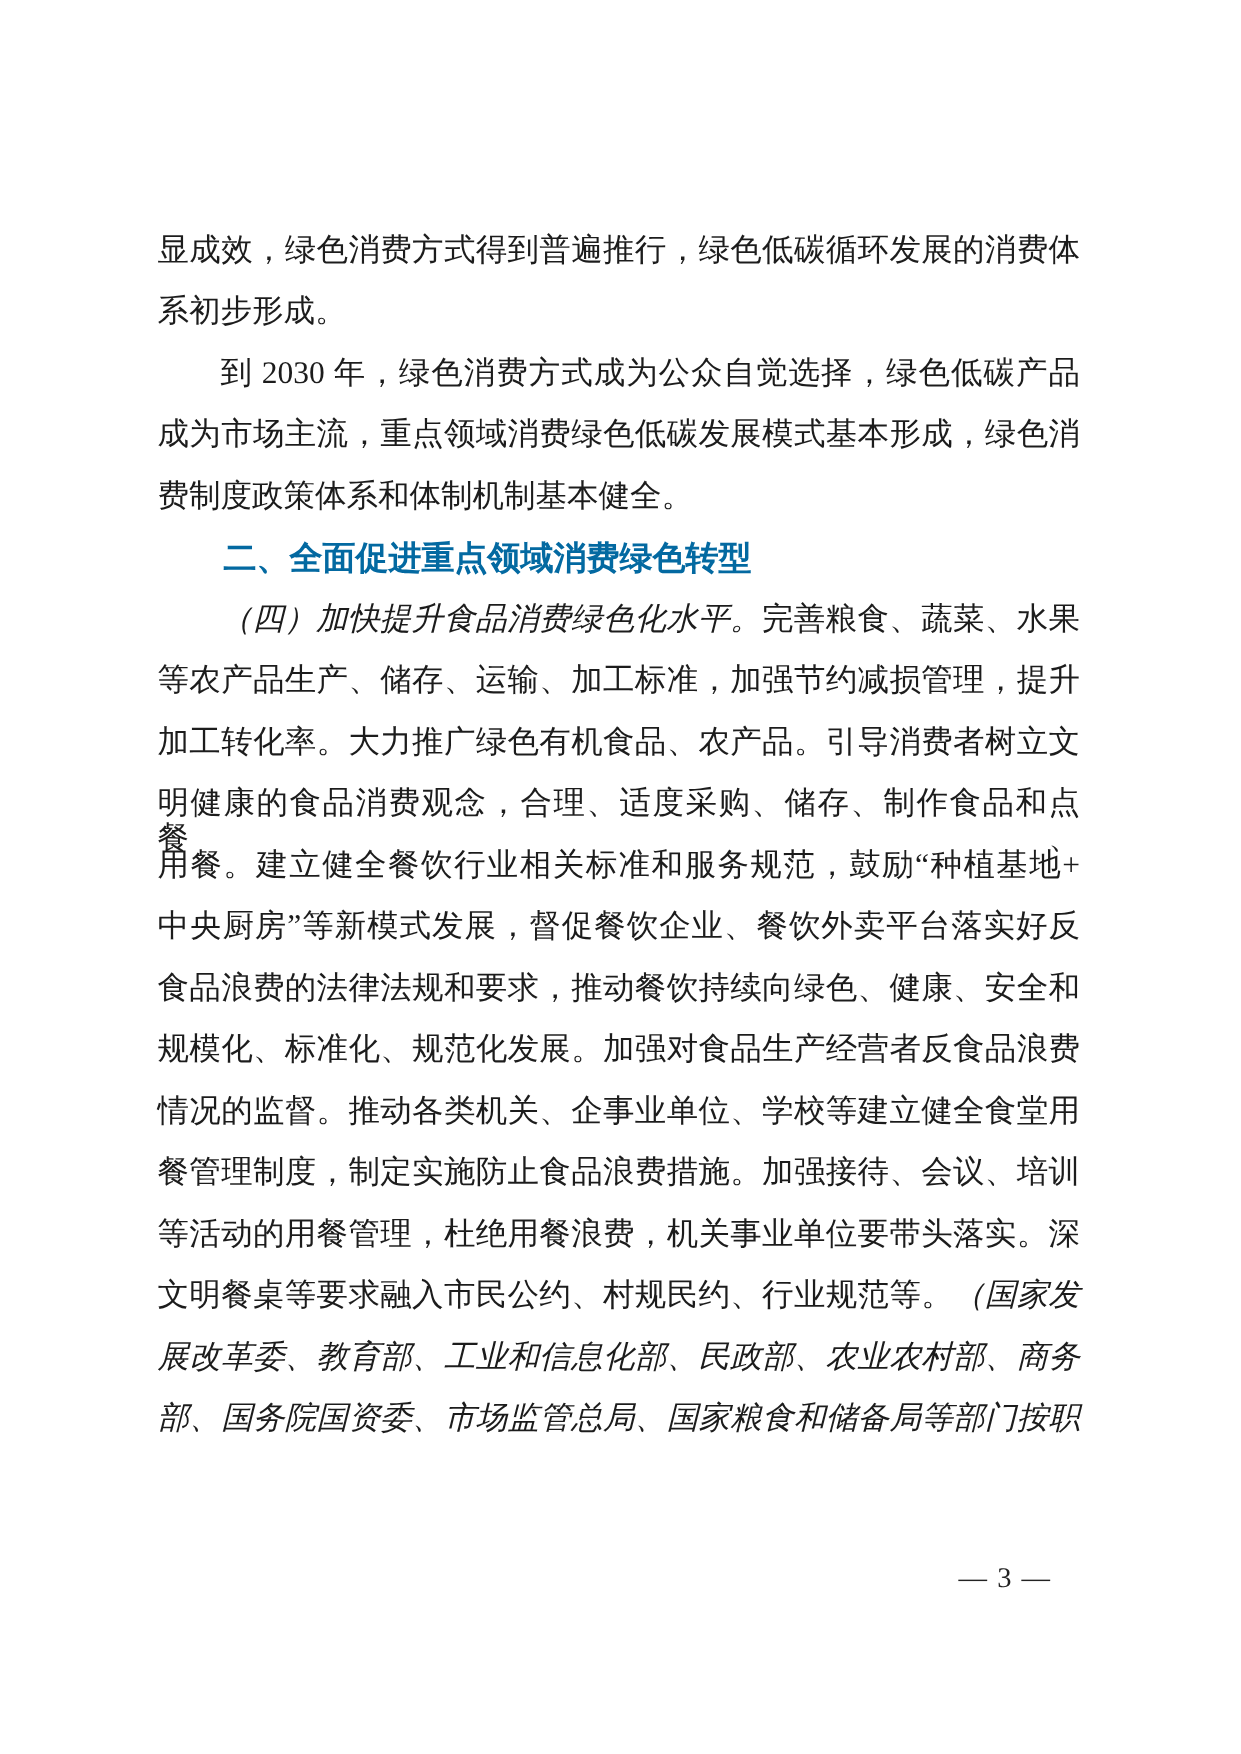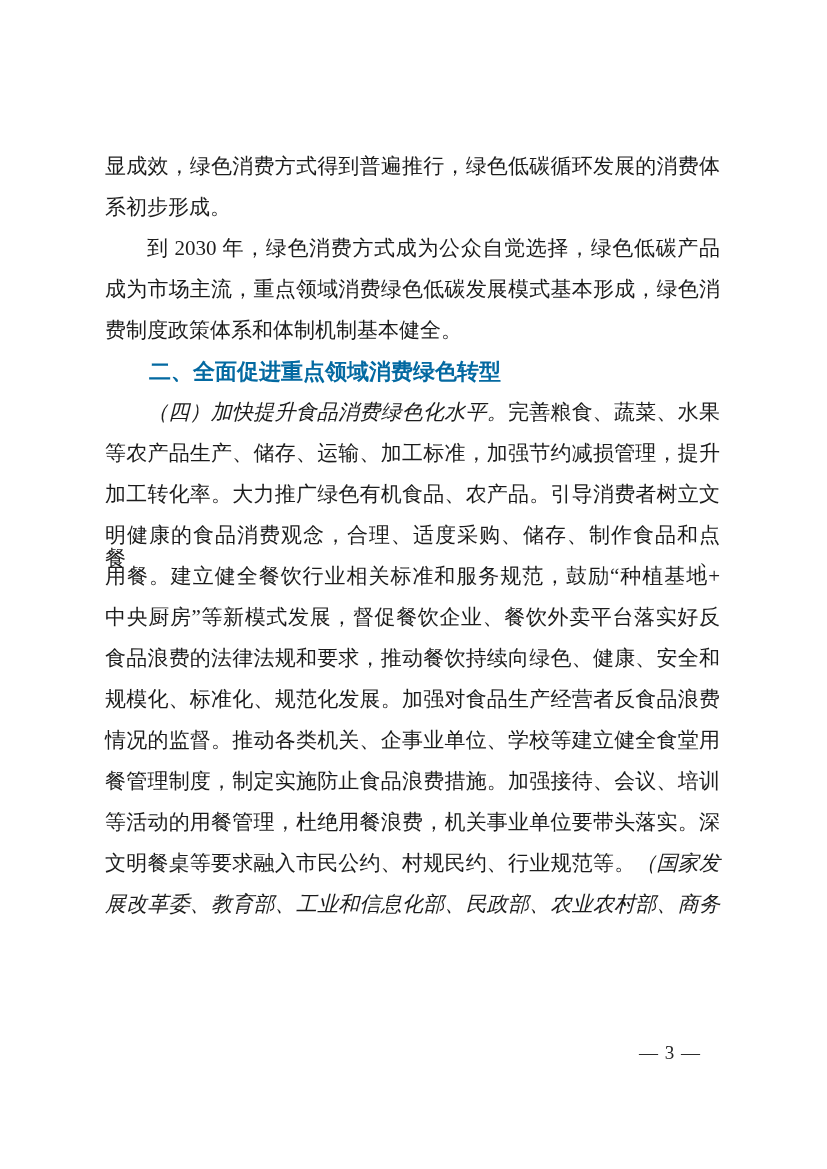--- a/index.html
+++ b/index.html
@@ -109,18 +109,19 @@
     <div class="line j"><span>餐管理制度，制定实施防止食品浪费措施。加强接待、会议、培训</span></div>
 
     <div class="line j"><span>等活动的用餐管理，杜绝用餐浪费，机关事业单位要带头落实。深</span></div>
 
 
 
     <div class="line j"><span>文明餐桌等要求融入市民公约、村规民约、行业规范等。</span><span class="kai">（国家发</span></div>
 
     <div class="line j"><span class="kai">展改革委、教育部、工业和信息化部、民政部、农业农村部、商务</span></div>
 
+    <div class="line j"><span class="kai">部、国务院国资委、市场监管总局、国家粮食和储备局等部门按职</span></div>
 
   </div>
 
   <div class="page-number">— 3 —</div>
 
 </div>
 
 </body></html>

